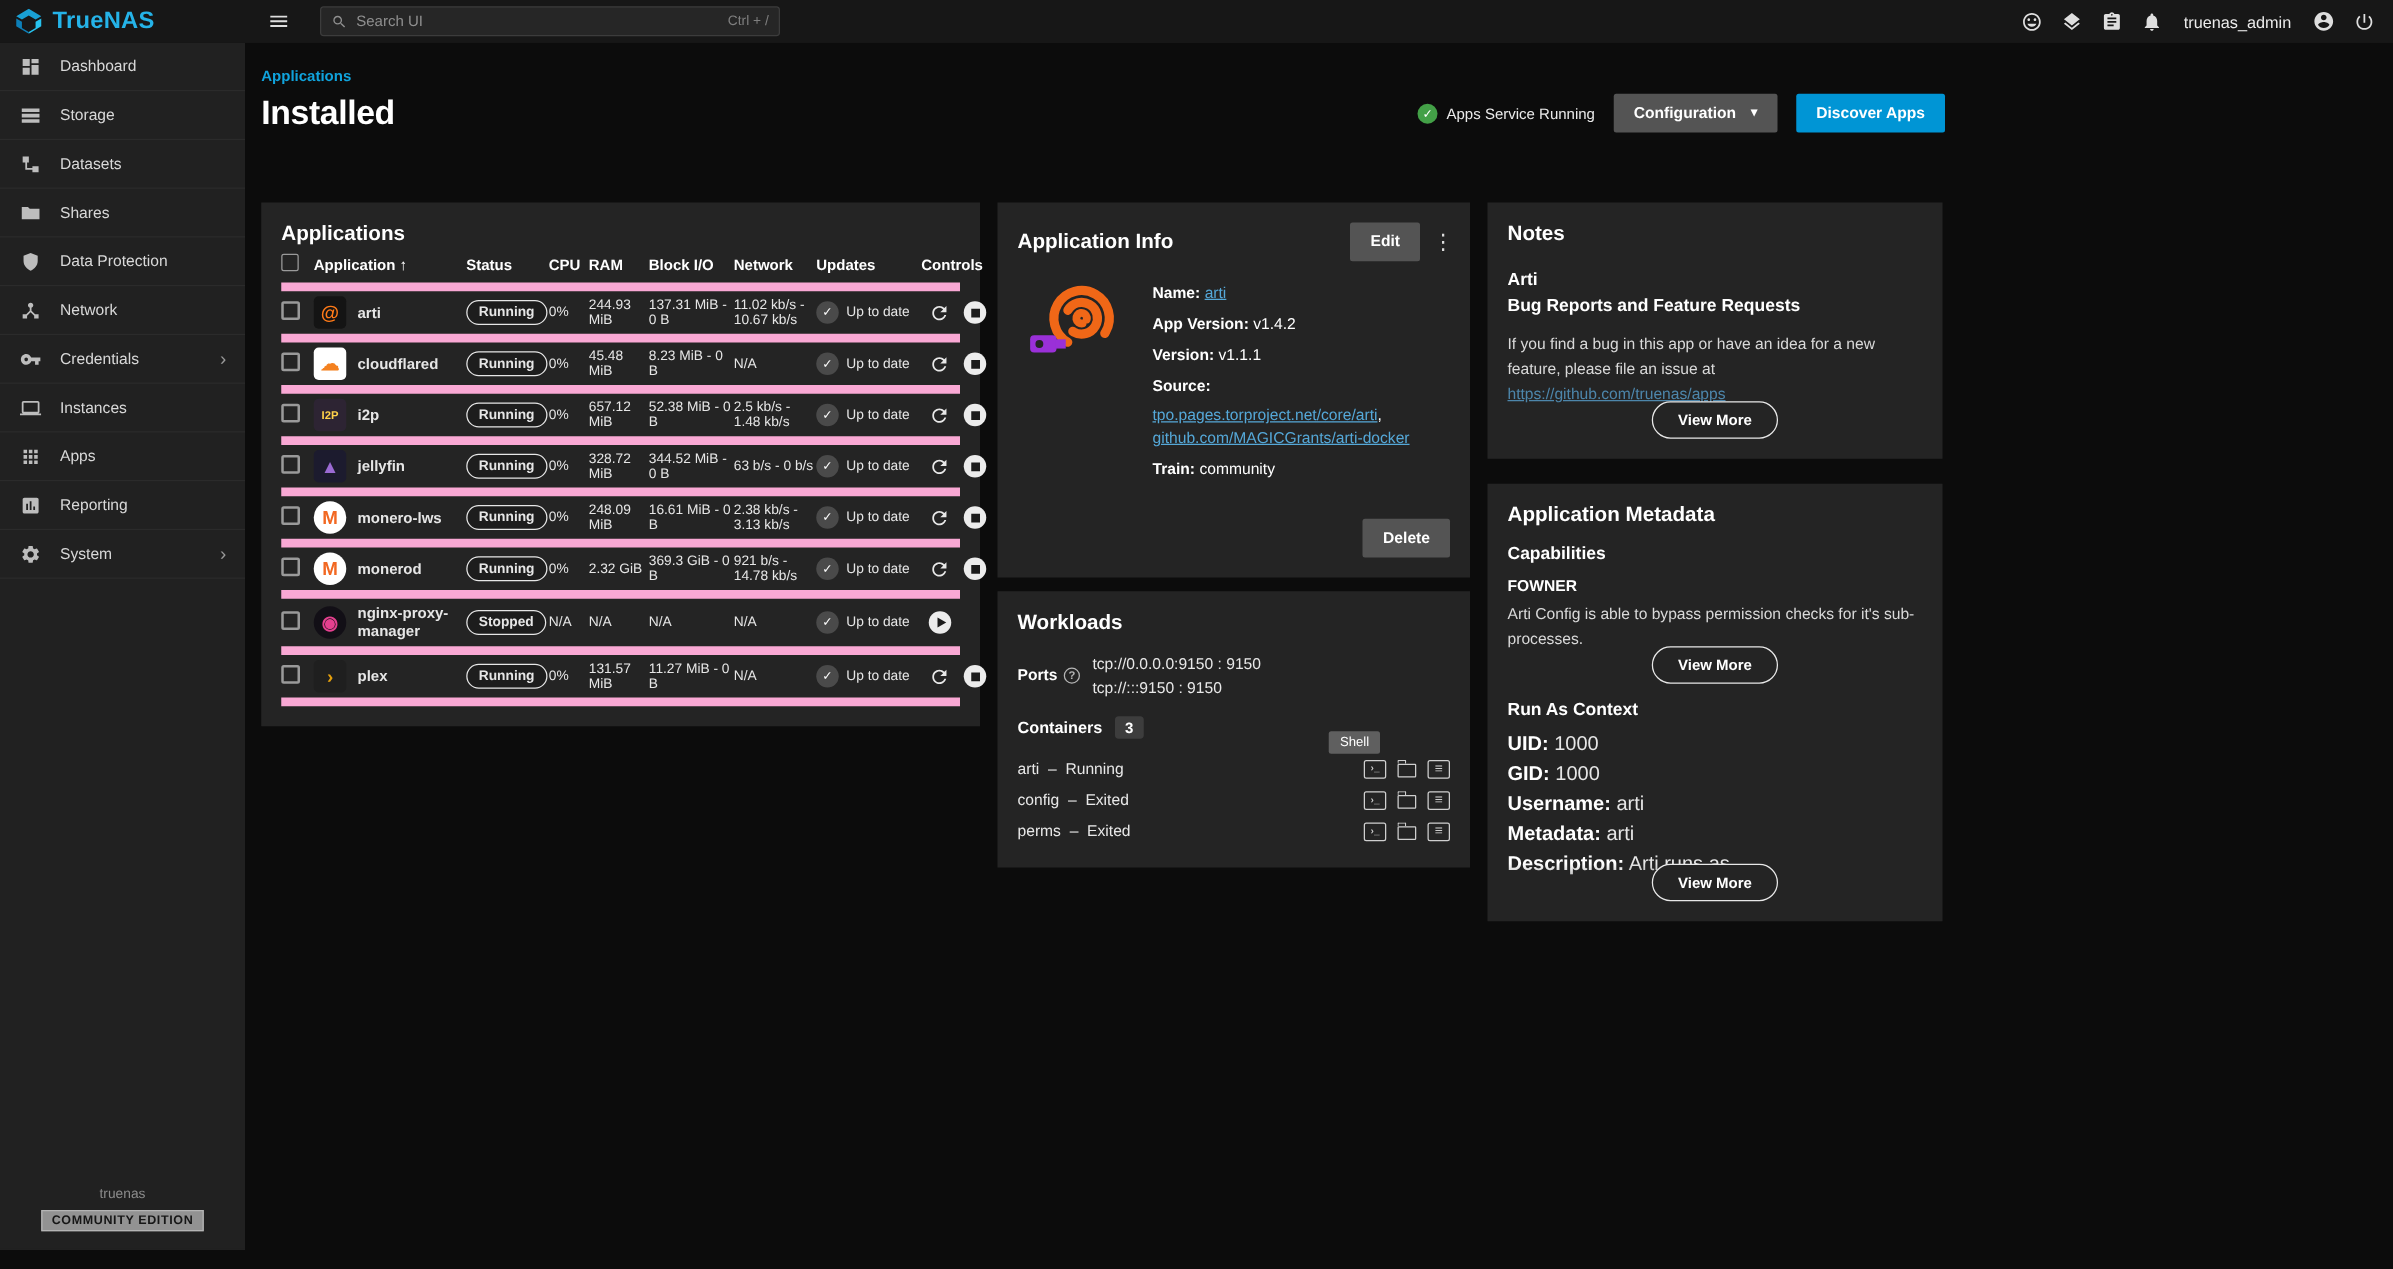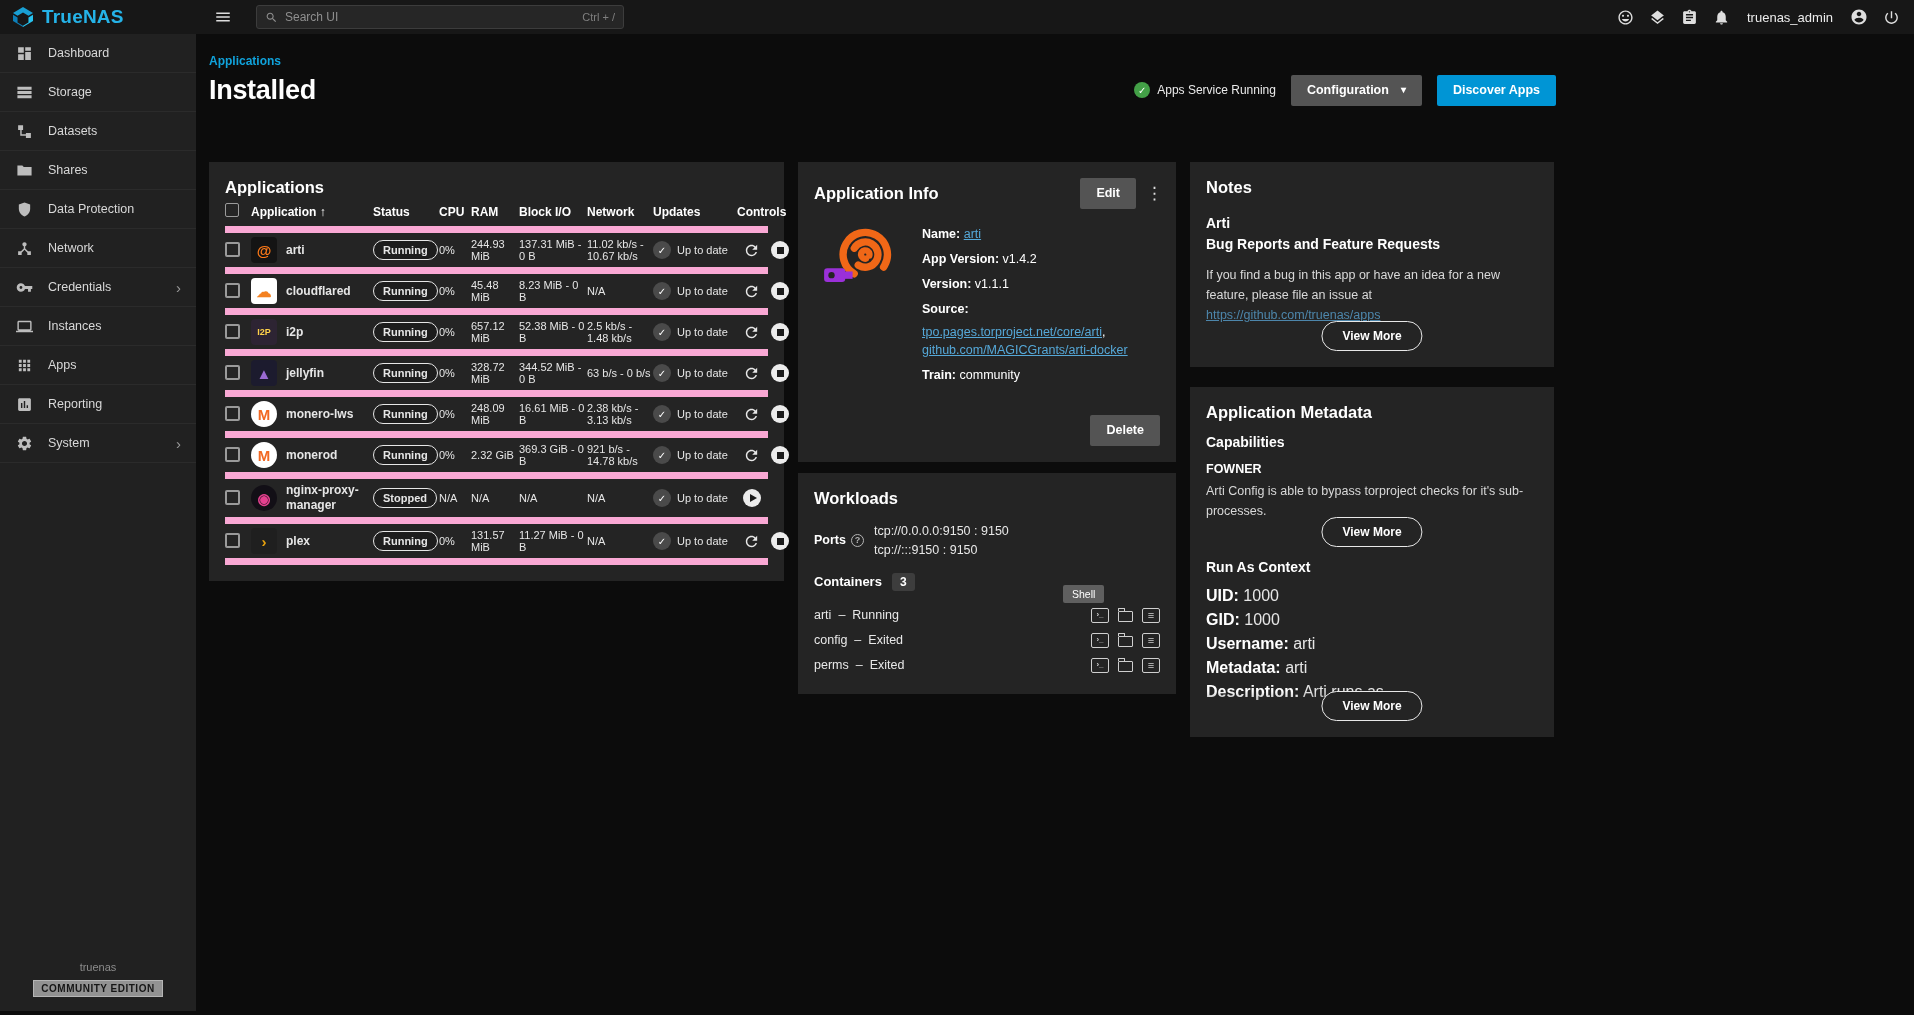--- a/index.html
+++ b/index.html
@@ -16,37 +16,37 @@
   .search-wrap{margin-left:16px;width:368px;height:24px;background:#262626;border:1px solid #3c3c3c;border-radius:3px;
     display:flex;align-items:center;padding:0 8px;gap:7px;color:#8f8f8f}
   .search-wrap svg{fill:#8f8f8f}
   .search-input{flex:1;background:none;border:none;outline:none;color:#ddd;font-size:12px;font-family:inherit}
   .search-input::placeholder{color:#8f8f8f}
   .kbd-hint{font-size:11px;color:#7f7f7f}
   .topbar-right{margin-left:auto;display:flex;align-items:center;gap:15px;padding-right:14px}
   .username{font-size:13px;color:#ececec;margin:0 2px}
 
   
-  .sidebar{position:fixed;top:34px;left:0;bottom:4px;width:196px;background:#212121;display:flex;flex-direction:column;z-index:10}
+  .sidebar{position:fixed;top:34px;left:0;bottom:16px;width:196px;background:#212121;display:flex;flex-direction:column;z-index:10}
   .nav-item{height:39px;display:flex;align-items:center;gap:15px;padding:0 15px;border-bottom:1px solid #2b2b2b;
     color:#d8d8d8;cursor:pointer;position:relative;flex:none}
   .nav-icon{color:#bdbdbd;display:flex;width:18px;justify-content:center}
   .nav-label{font-size:12.5px}
   .nav-chevron{margin-left:auto;color:#9a9a9a;font-size:15px;line-height:1}
   .nav-chevron::before{content:"›"}
   .sidebar-footer{margin-top:auto;display:flex;flex-direction:column;align-items:center;gap:7px;padding-bottom:14px}
   .footer-brand{color:#8c8c8c;font-size:11px}
   .edition-badge{background:#929292;color:#161616;font-size:10px;font-weight:bold;letter-spacing:.5px;
     padding:2px 7px;border:1px solid #b5b5b5}
 
   
   .main{position:absolute;left:196px;top:34px;right:0;bottom:0;padding:20px 0 0 13px;overflow:hidden}
   .content{width:1347px}
   .breadcrumb{color:#10a3dc;font-size:12px;font-weight:bold;cursor:pointer}
-  .page-head{display:flex;align-items:flex-start;margin-top:7px}
+  .page-head{display:flex;align-items:flex-end;margin-top:7px}
   .page-title{font-size:27px;font-weight:bold;letter-spacing:-.3px}
   .head-actions{margin-left:auto;display:flex;align-items:center;gap:15px}
   .service-status{display:flex;align-items:center;gap:7px;font-size:12px;color:#eaeaea}
   .status-check{width:16px;height:16px;border-radius:50%;background:#43a047;color:#fff;font-size:10px;
     display:flex;align-items:center;justify-content:center}
   .status-check::before{content:"✓"}
   .btn{border:none;cursor:pointer;font-weight:bold;font-size:12.5px;padding:9px 16px;border-radius:2px;
     color:#fff;font-family:inherit;line-height:1}
   .btn-gray{background:#545454}
   .btn-blue{background:#0095d5}
@@ -680,21 +680,21 @@
         </div>
       </section>
 
       <section class="card">
         <div class="card-head" style="margin-bottom:6px">
           <h2 class="card-title">Application Metadata</h2>
         </div>
         <div class="meta-section-title">Capabilities</div>
         <div class="cap-name">FOWNER</div>
         <div class="fade-wrap">
-          <div class="body-text">Arti Config is able to bypass torproject checks for it's sub-processes.</div>
+          <div class="body-text">Arti Config is able to bypass permission checks for it's sub-processes.</div>
           <button class="view-more">View More</button>
         </div>
         <div class="meta-section-title">Run As Context</div>
         <div class="fade-wrap" style="padding-bottom:14px">
           <div>
 
               <div class="kv">
                 <b>UID:</b>
                 <span>1000</span>
               </div>

